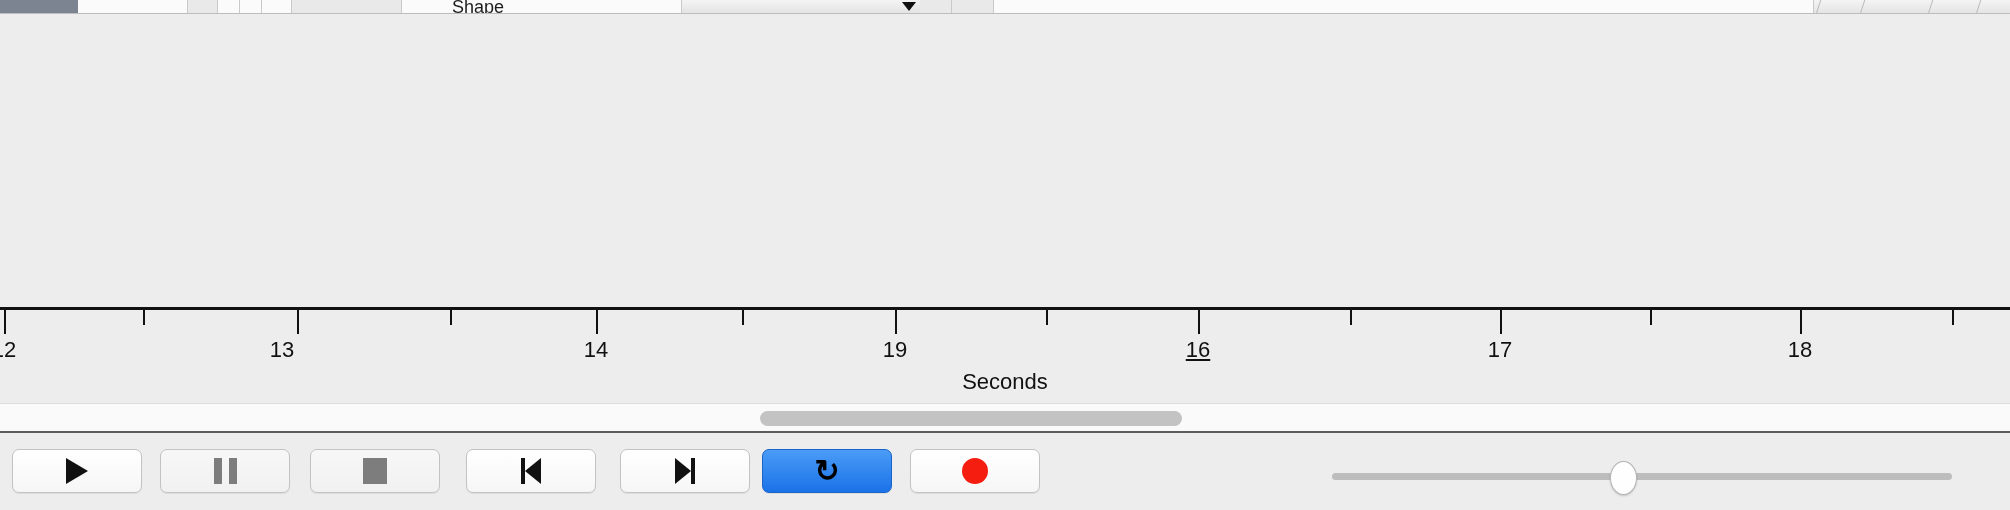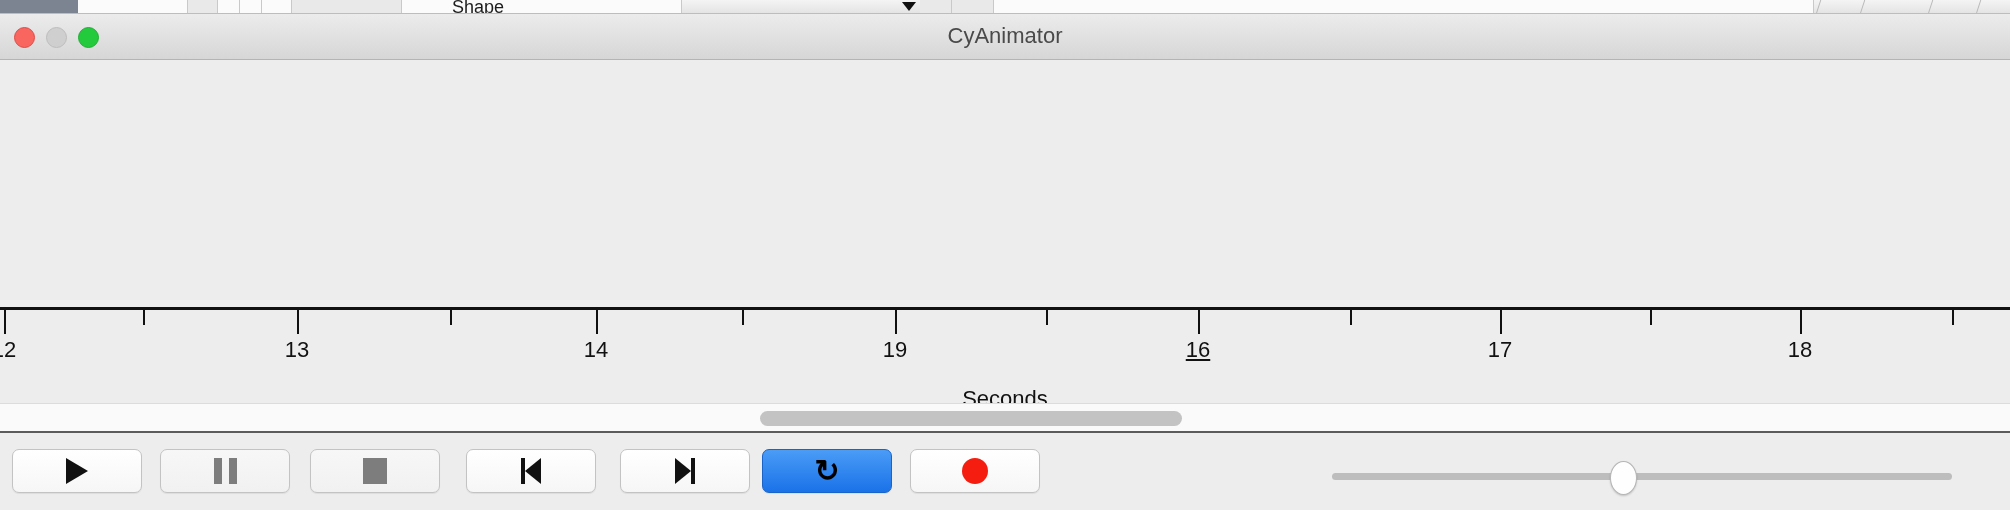--- a/index.html
+++ b/index.html
@@ -109,21 +109,21 @@
   }
   .tick { position: absolute; top: 3px; width: 2px; background: #111; }
   .tick.major { height: 24px; }
   .tick.minor { height: 15px; }
   .tick-label {
     position: absolute; top: 30px; font-size: 22px; color: #111;
     transform: translateX(-50%); white-space: nowrap;
   }
   .axis-title {
     position: absolute; left: 0; right: 0; top: 62px;
-    text-align: center; font-size: 22px; color: #111; margin-top: 17px;
+    text-align: center; font-size: 22px; color: #111;
   }
 
   
   .scrollbar {
     position: absolute; left: 0; top: 403px; width: 2010px; height: 30px;
     background: #fafafa;
     border-top: 1px solid #dcdcdc;
     border-bottom: 2px solid #5c5c5c;
   }
   .scroll-thumb {
@@ -214,28 +214,20 @@
     <div class="bg-caret"></div>
     <div class="bg-cell grayish" style="left:920px;width:32px;"></div>
     <div class="bg-cell grayish" style="left:952px;width:42px;"></div>
     <div class="bg-cell" style="left:994px;width:820px;"></div>
     <div class="bg-slash" style="left:1818px;"></div>
     <div class="bg-slash" style="left:1862px;"></div>
     <div class="bg-slash" style="left:1930px;"></div>
     <div class="bg-slash" style="left:1978px;"></div>
   </div>
 
-  <div class="titlebar">
-    <div class="traffic">
-      <div class="tl-dot tl-close"></div>
-      <div class="tl-dot tl-min"></div>
-      <div class="tl-dot tl-max"></div>
-    </div>
-    <div class="window-title">CyAnimator</div>
-  </div>
 
 
   <div class="timeline">
 
     
     
 
     
     
 
@@ -255,21 +247,21 @@
     <div class="tick major" style="left:895px;"></div>
     <div class="tick minor" style="left:1046px;"></div>
     <div class="tick major" style="left:1198px;"></div>
     <div class="tick minor" style="left:1350px;"></div>
     <div class="tick major" style="left:1500px;"></div>
     <div class="tick minor" style="left:1650px;"></div>
     <div class="tick major" style="left:1800px;"></div>
     <div class="tick minor" style="left:1952px;"></div>
 
     <span class="tick-label" style="left:4px;">12</span>
-    <span class="tick-label" style="left:297px;">13</span>
+    <span class="tick-label" style="left:282px;">13</span>
     <span class="tick-label" style="left:596px;">14</span>
     <span class="tick-label" style="left:895px;">19</span>
     <span class="tick-label" style="left:1198px;text-decoration:underline;">16</span>
     <span class="tick-label" style="left:1500px;">17</span>
     <span class="tick-label" style="left:1800px;">18</span>
 
     <div class="axis-title">Seconds</div>
   </div>
 
   <div class="scrollbar">

